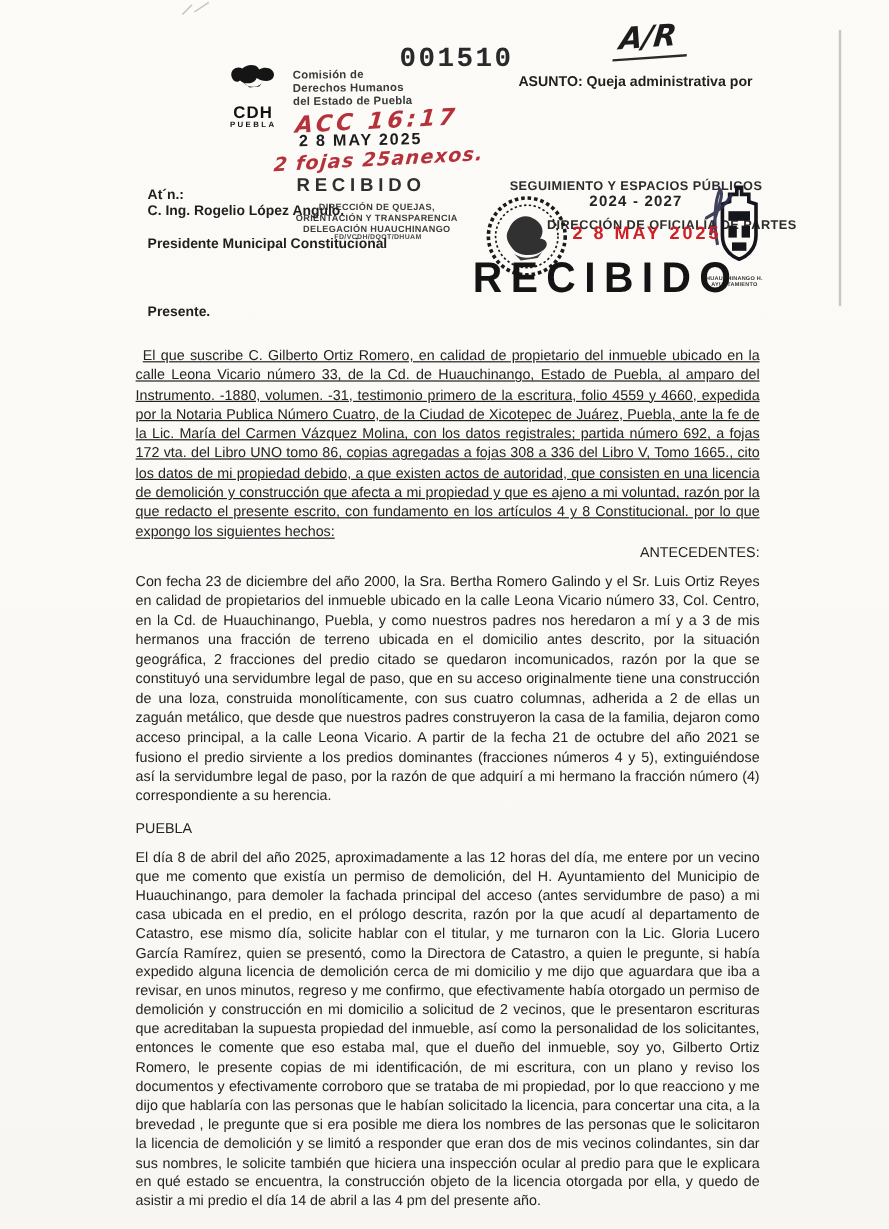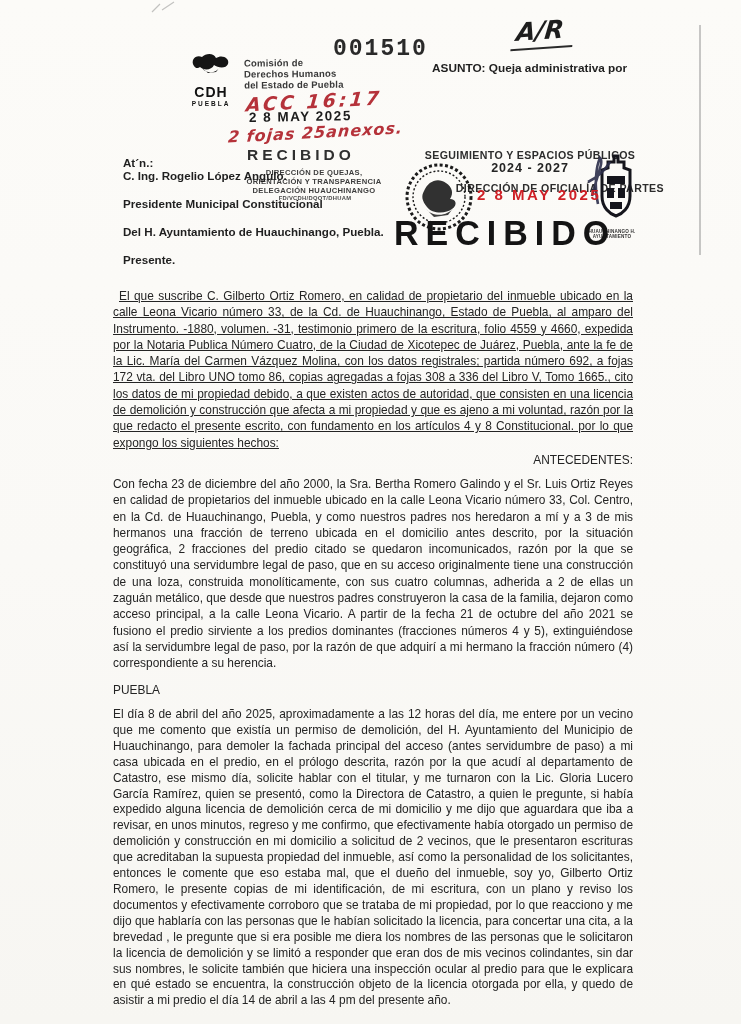--- a/index.html
+++ b/index.html
@@ -164,21 +164,20 @@
     <path d="M8 44 C14 20 20 10 16 6 C12 14 10 34 14 52 M4 30 C12 26 20 20 26 10" fill="none" stroke="#2b2e4a" stroke-width="2.6" opacity=".9"></path>
   </svg>
   <div class="abs crest-caption">HUAUCHINANGO H. AYUNTAMIENTO</div>
 
   <div class="abs muni-date">2 8 MAY 2025</div>
   <div class="abs muni-recibido">RECIBIDO</div>
 
   <div class="abs addr addr-attn">At´n.:</div>
   <div class="abs addr addr-name">C. Ing. Rogelio López Angulo.</div>
   <div class="abs addr addr-t1">Presidente Municipal Constitucional</div>
-  <div class="abs addr addr-t2">Del H. Ayuntamiento de Huauchinango, Puebla.</div>
   <div class="abs addr addr-cl">Presente.</div>
 
   <div class="abs bodytext b-intro">El que suscribe C. Gilberto Ortiz Romero, en calidad de propietario del inmueble ubicado en la calle Leona Vicario número 33, de la Cd. de Huauchinango, Estado de Puebla, al amparo del Instrumento. -1880, volumen. -31, testimonio primero de la escritura, folio 4559 y 4660, expedida por la Notaria Publica Número Cuatro, de la Ciudad de Xicotepec de Juárez, Puebla, ante la fe de la Lic. María del Carmen Vázquez Molina, con los datos registrales; partida número 692, a fojas 172 vta.  del Libro UNO tomo 86, copias agregadas a fojas 308 a 336 del Libro V, Tomo 1665., cito los datos de mi propiedad debido, a que existen actos de autoridad, que consisten en una licencia de demolición y construcción que afecta a mi propiedad y que es ajeno a mi voluntad, razón por la que redacto el presente escrito, con fundamento en los artículos 4 y 8 Constitucional. por lo que expongo los siguientes hechos:</div>
   <div class="abs bodytext b-anth">ANTECEDENTES:</div>
   <div class="abs bodytext b-ant">Con fecha 23 de diciembre del año 2000, la Sra. Bertha Romero Galindo y el Sr. Luis Ortiz Reyes en calidad de propietarios del inmueble ubicado en la calle Leona Vicario número 33, Col. Centro, en la Cd. de Huauchinango, Puebla, y como nuestros padres nos heredaron a mí y a 3 de mis hermanos una fracción de terreno ubicada en el domicilio antes descrito, por la situación geográfica, 2 fracciones del predio citado se quedaron incomunicados, razón por la que se constituyó una servidumbre legal de paso, que en su acceso originalmente tiene una construcción de una loza, construida monolíticamente, con sus cuatro columnas, adherida a 2 de ellas un zaguán metálico, que desde que nuestros padres construyeron  la casa de la familia, dejaron como acceso principal, a la calle Leona Vicario. A partir de la fecha 21 de octubre del año 2021 se fusiono el predio sirviente a los predios dominantes (fracciones números 4 y 5), extinguiéndose así la servidumbre legal de paso, por la razón de que adquirí a mi hermano la fracción número (4) correspondiente a su herencia.</div>
   <div class="abs bodytext b-hh">PUEBLA</div>
   <div class="abs bodytext b-h">El día 8 de abril del año 2025, aproximadamente a las 12 horas del día, me entere por un vecino que me comento que existía un permiso  de demolición, del H. Ayuntamiento del Municipio de Huauchinango, para demoler la fachada principal del acceso (antes servidumbre de paso) a mi casa ubicada en el predio, en el prólogo  descrita, razón por la que acudí al departamento de Catastro, ese mismo día, solicite hablar con el titular, y me turnaron con la Lic. Gloria Lucero García Ramírez, quien se presentó, como la Directora de Catastro, a quien le pregunte, si había  expedido alguna licencia de demolición cerca de mi domicilio y me dijo que aguardara que iba a revisar, en unos minutos, regreso y me confirmo, que efectivamente había otorgado un permiso de demolición y construcción en mi domicilio a solicitud de 2 vecinos, que le presentaron escrituras que acreditaban la supuesta propiedad del inmueble, así como la personalidad de los solicitantes,  entonces le comente que eso estaba mal, que el dueño del inmueble, soy yo, Gilberto Ortiz Romero, le presente copias de mi identificación, de mi escritura,  con un plano y reviso los documentos  y efectivamente corroboro que se trataba de mi propiedad, por lo que reacciono y me dijo que hablaría con las personas que le habían solicitado la licencia, para concertar una cita, a la brevedad , le pregunte que si era posible me diera los nombres de las personas que le solicitaron la licencia de demolición y se limitó a responder que eran dos de mis vecinos colindantes, sin dar sus nombres, le solicite también que hiciera una inspección ocular al predio para que le explicara en qué estado se encuentra, la construcción objeto de la licencia otorgada por ella, y quedo de asistir a mi predio el día 14 de abril a las 4 pm del presente año.</div>
 
 </div>
 

